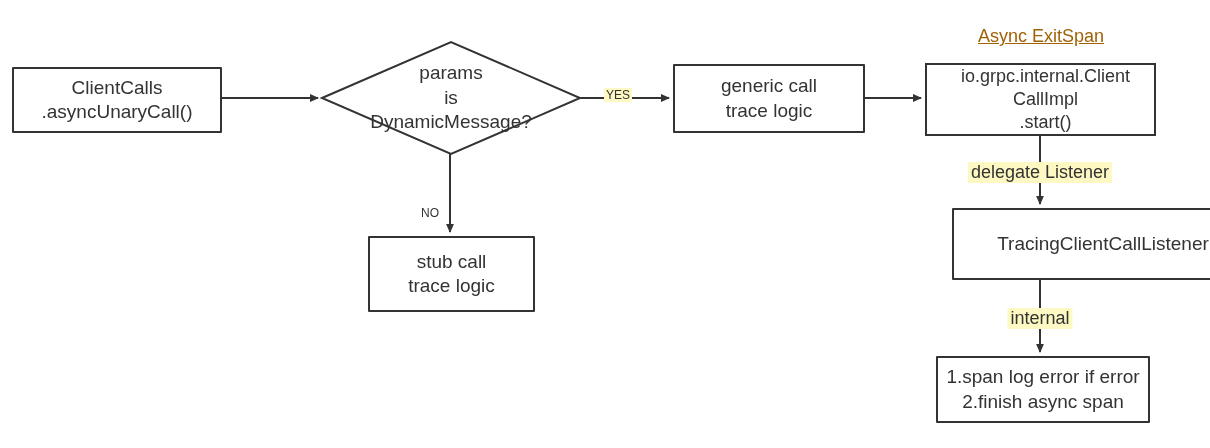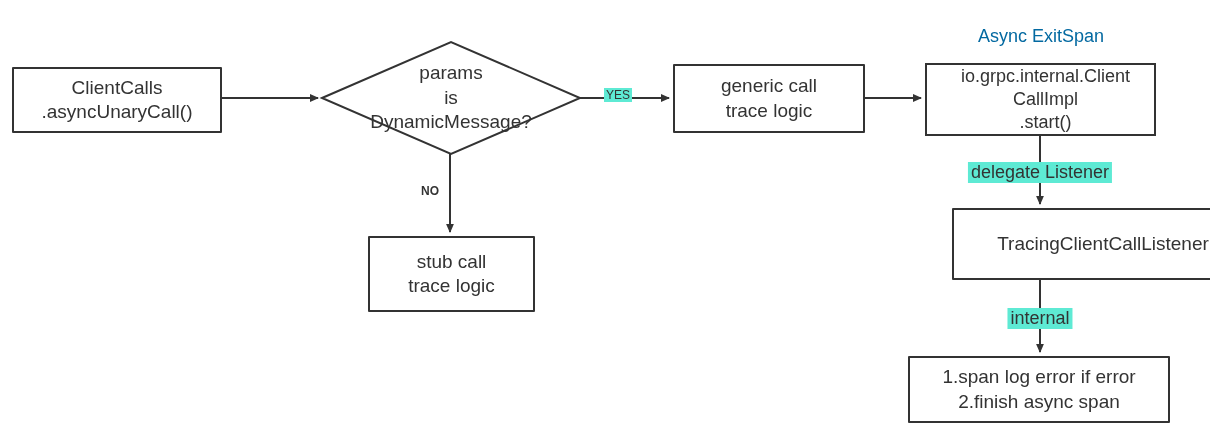--- a/index.html
+++ b/index.html
@@ -48,21 +48,21 @@
     white-space: pre-line;
     color: #333333;
     font-size: 19px;
     line-height: 1.3;
     pointer-events: none;
   }
 
   .edge-label {
     position: absolute;
     color: #333333;
-    background: #5eead4;
+    background: #fef9c3;
     font-size: 18px;
     white-space: nowrap;
     padding: 0 3px;
   }
   .edge-label.small {
     font-size: 12px;
     padding: 0 2px;
   }
 
   .annotation {
@@ -121,26 +121,26 @@
 
   <div class="node rounded" style="left:673px; top:64px; width:192px; height:69px;">generic call
 trace logic</div>
 
   <div class="node square" style="left:925px; top:63px; width:231px; height:73px; font-size:18px;padding-left:10px;">io.grpc.internal.Client
 CallImpl
 .start()</div>
 
   <div class="node rounded" style="left:952px; top:208px; width:302px; height:72px;">TracingClientCallListener</div>
 
-  <div class="node rounded" style="left:908px; top:356px; width:262px; height:67px;">1.span log error if error
+  <div class="node rounded" style="left:936px; top:356px; width:214px; height:67px;">1.span log error if error
 2.finish async span</div>
 
   <div class="edge-label small" style="left:604px; top:88px;">YES</div>
 
-  <div class="edge-label small" style="left:441px; top:184px; transform:translateX(-100%); background:transparent;font-weight:bold;">NO</div>
+  <div class="edge-label small" style="left:441px; top:206px; transform:translateX(-100%); background:transparent;">NO</div>
 
   <div class="edge-label" style="left:1040px; top:162px; transform:translateX(-50%);">delegate Listener</div>
 
   <div class="edge-label" style="left:1040px; top:308px; transform:translateX(-50%);">internal</div>
 
-  <div class="annotation" style="left:1041px; top:26px; transform:translateX(-50%); color:#0369a1;">Async ExitSpan</div>
+  <div class="annotation" style="left:1041px; top:26px; transform:translateX(-50%); color:#a16207;text-decoration:underline;">Async ExitSpan</div>
 
 </div>
 
 </body></html>

